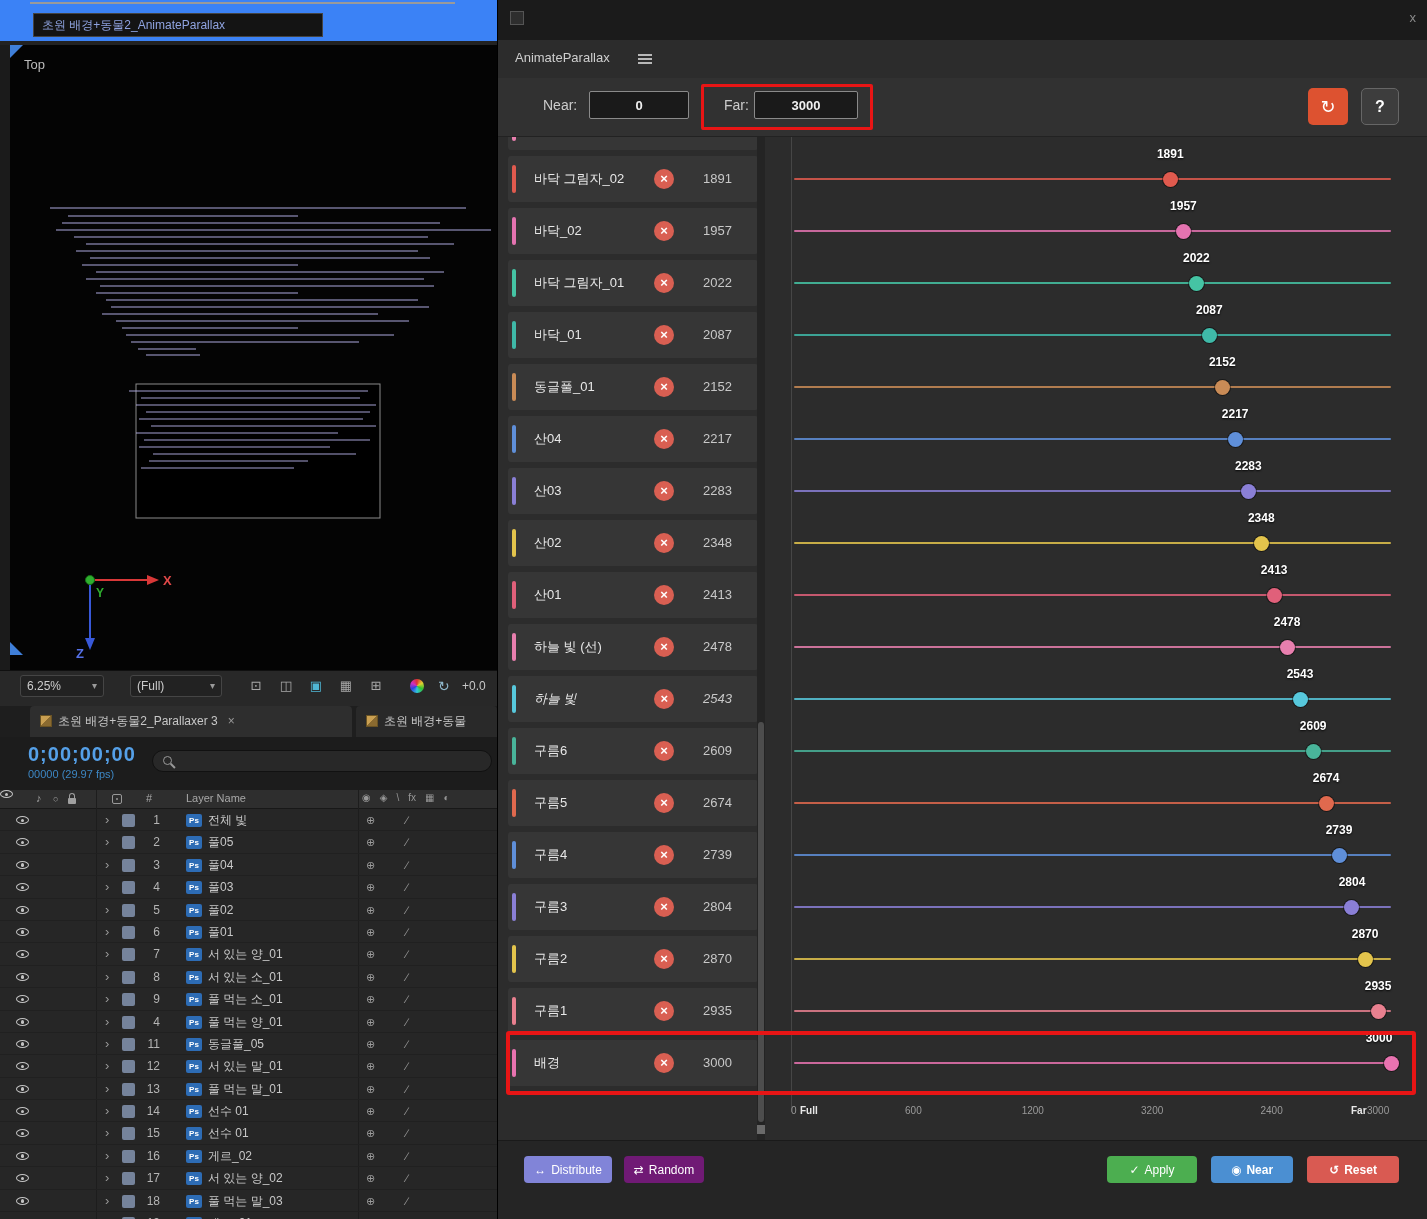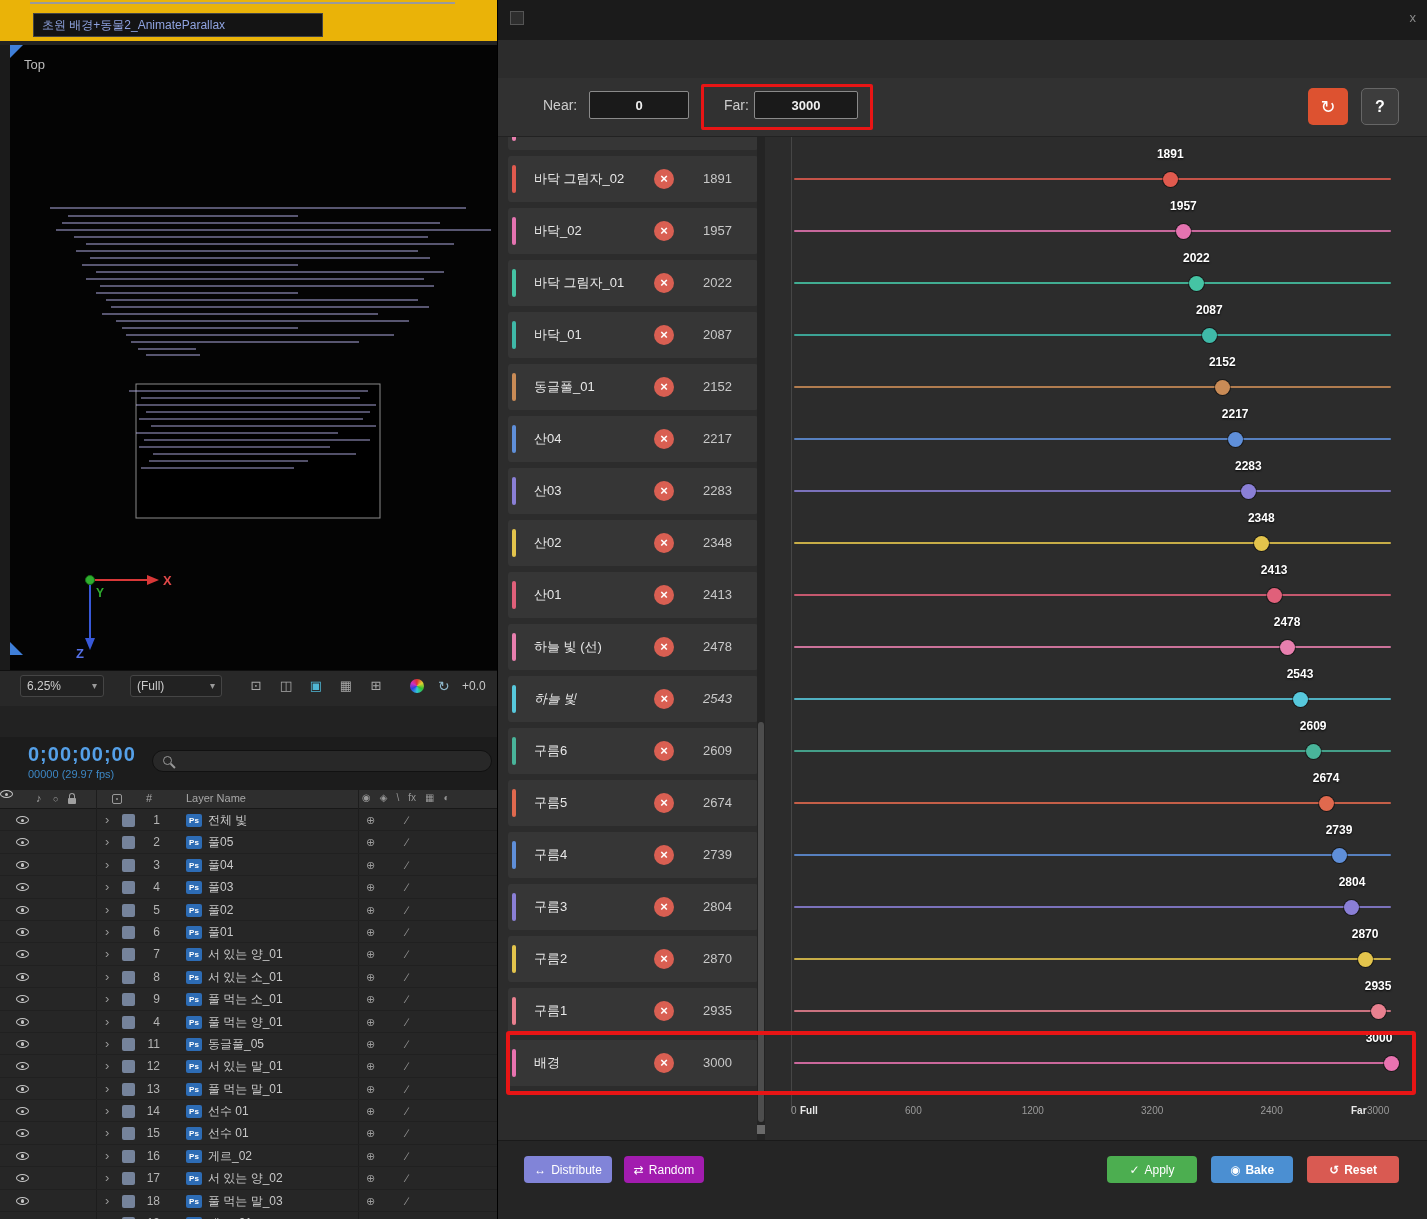--- a/index.html
+++ b/index.html
@@ -1,21 +1,21 @@
 <!DOCTYPE html>
 <html><head>
 <meta charset="utf-8">
 <style>
   html,body{margin:0;padding:0;background:#141414;}
   *{box-sizing:border-box;font-family:"Liberation Sans","DejaVu Sans",sans-serif;}
   .stage{position:relative;width:1427px;height:1219px;background:#202020;overflow:hidden;}
 
   
   .ae{position:absolute;left:0;top:0;width:497px;height:1219px;background:#222;}
-  .ae-topstrip{position:absolute;left:0;top:0;width:497px;height:41px;background:#eab308;}
+  .ae-topstrip{position:absolute;left:0;top:0;width:497px;height:41px;background:#3b82f6;}
   .ae-topline{position:absolute;left:30px;top:2px;width:425px;height:2px;background:#9a9a9a;}
   .comp-tab{position:absolute;left:33px;top:13px;width:290px;height:24px;background:#141414;border:1px solid #444;color:#8fa3e0;font-size:12px;line-height:22px;padding-left:8px;white-space:nowrap;overflow:hidden;}
   .viewport{position:absolute;left:10px;top:45px;width:487px;height:625px;background:#040404;overflow:hidden;}
   .gutter{position:absolute;left:0;top:45px;width:10px;height:625px;background:#1b1b1b;}
   .view-label{position:absolute;left:14px;top:12px;color:#bdbdbd;font-size:13px;}
   .corner-tri-top{position:absolute;left:0;top:0;width:0;height:0;border-top:13px solid #3f7fd9;border-right:13px solid transparent;}
   .corner-tri-bot{position:absolute;left:0;top:597px;width:0;height:0;border-bottom:13px solid #3f7fd9;border-right:13px solid transparent;}
   .wire{position:absolute;left:0;top:0;}
   .gizmo{position:absolute;left:42px;top:507px;}
 
@@ -113,21 +113,21 @@
   #chart-axis{position:absolute;left:0;top:968px;width:634px;height:16px;}
   .ax-num{position:absolute;top:0;font-size:10px;color:#9a9a9a;}
   .ax-near,.ax-far{position:absolute;top:0;font-size:10px;font-weight:bold;color:#e8e8e8;}
 
   .redbox2{position:absolute;left:8px;top:1031px;width:910px;height:64px;border:4px solid #e81515;border-radius:3px;pointer-events:none;z-index:40;}
 
   .actions{position:absolute;left:0;top:1140px;width:930px;height:79px;background:#252525;border-top:1px solid #1a1a1a;}
   .abtn{position:absolute;top:15px;height:27px;border:none;border-radius:4px;color:#fff;font-size:12px;cursor:pointer;padding:0 8px;}
   .abtn .ic{margin-right:5px;font-size:12px;}
   .b-distribute{left:26px;width:88px;background:#8184d8;}
-  .b-random{left:126px;width:80px;background:#a21caf;}
+  .b-random{left:126px;width:80px;background:#701a75;}
   .b-apply{left:609px;width:90px;background:#4cae50;font-weight:normal;}
   .b-bake{left:713px;width:82px;background:#4b8fd2;font-weight:bold;}
   .b-reset{left:809px;width:92px;background:#d95a52;font-weight:bold;}
 </style>
 </head>
 <body>
 
 <div class="stage">
 
   <div class="ae">
@@ -199,20 +199,28 @@
           <span class="vtb-icon">◫</span>
           <span class="vtb-icon active">▣</span>
           <span class="vtb-icon">▦</span>
           <span class="vtb-icon">⊞</span>
         </div>
       <div class="color-wheel"></div>
       <div class="vtb-refresh">↻</div>
       <div class="exposure">+0.0</div>
     </div>
 
+    <div class="tl-tabs">
+      <div class="tl-tab t1">
+        <span class="comp-icon"></span><span>초원 배경+동물2_Parallaxer 3</span><span class="tab-close">×</span>
+      </div>
+      <div class="tl-tab t2">
+        <span class="comp-icon"></span><span>초원 배경+동물</span>
+      </div>
+    </div>
 
     <div class="tc-block">
       <div class="timecode">0;00;00;00</div>
       <div class="frameinfo">00000 (29.97 fps)</div>
       <div class="searchbox">
           <span class="mag"></span>
         </div>
     </div>
 
     <div class="tl-table">
@@ -464,20 +472,28 @@
         </div>
     </div>
   </div>
 
   <div class="panel">
     <div class="chrome">
       <span class="chrome-box"></span>
       <span class="chrome-close">x</span>
     </div>
 
+    <div class="ptitle-bar">
+      <span class="ptitle">AnimateParallax</span>
+      <span class="menu-icon">
+          <i></i>
+          <i></i>
+          <i></i>
+        </span>
+    </div>
 
     <div class="nearfar">
       <span class="nf-label nf-near-lbl">Near:</span>
       <input class="nf-input nf-near" value="0" style="">
       <span class="nf-label nf-far-lbl">Far:</span>
       <input class="nf-input nf-far" value="3000" style="">
       <div class="redbox1"></div>
       <button class="btn-refresh">↻</button>
       <button class="btn-help">?</button>
     </div>
@@ -670,17 +686,17 @@
           <span class="c-label" style="left: 588px; top: 894px;">3000</span>
         </div>
     </div>
 
     <div class="redbox2"></div>
 
     <div class="actions">
       <button class="abtn b-distribute"><span class="ic">↔</span><span>Distribute</span></button>
       <button class="abtn b-random"><span class="ic">⇄</span><span>Random</span></button>
       <button class="abtn b-apply"><span class="ic">✓</span><span>Apply</span></button>
-      <button class="abtn b-bake"><span class="ic">◉</span><span>Bake</span></button>
+      <button class="abtn b-bake"><span class="ic">◉</span><span>Near</span></button>
       <button class="abtn b-reset"><span class="ic">↺</span><span>Reset</span></button>
     </div>
   </div>
 </div>
 
 </body></html>

